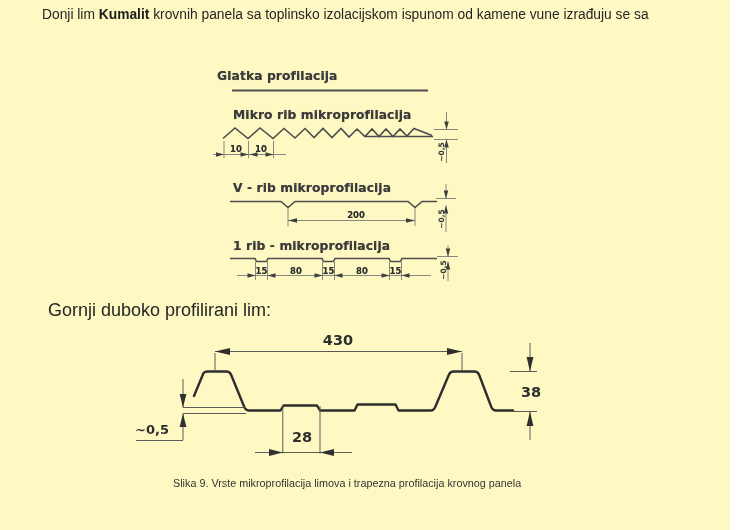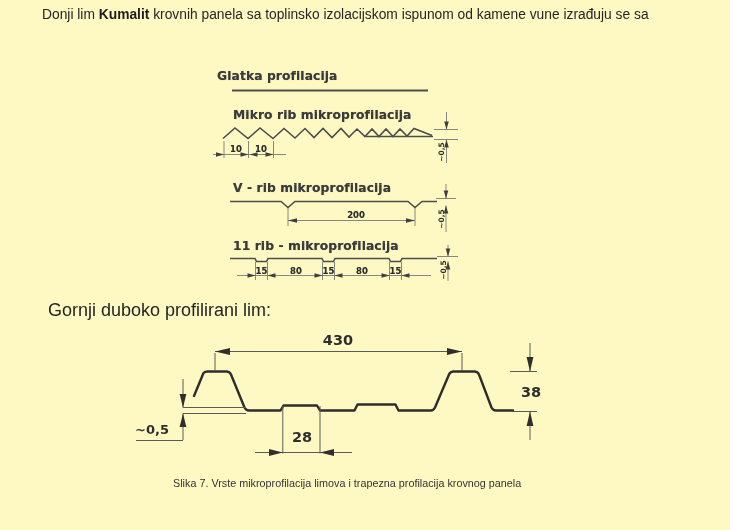--- a/index.html
+++ b/index.html
@@ -145,21 +145,21 @@
       <polygon points="183,407.5 179.6,394 186.4,394"></polygon>
       <polygon points="183,413.5 179.6,427 186.4,427"></polygon>
       <polygon points="282.8,452.5 269,449.1 269,455.9"></polygon>
       <polygon points="320,452.5 334,449.1 334,455.9"></polygon>
     </g>
   </svg>
 
   <div class="abs diag-title" style="left:217px;top:69px;">Glatka profilacija</div>
   <div class="abs diag-title" style="left:233px;top:108px;">Mikro rib mikroprofilacija</div>
   <div class="abs diag-title" style="left:233px;top:181px;">V - rib mikroprofilacija</div>
-  <div class="abs diag-title" style="left:233px;top:239px;">11 rib - mikroprofilacija</div>
+  <div class="abs diag-title" style="left:233px;top:239px;">1 rib - mikroprofilacija</div>
 
   <div class="abs dim-num dim-sm center" style="left:236px;top:149px;">10</div>
   <div class="abs dim-num dim-sm center" style="left:261px;top:149px;">10</div>
   <div class="abs dim-rot" style="left:441px;top:152px;">~0,5</div>
 
   <div class="abs dim-num dim-sm center" style="left:340px;top:215px;margin-left:16px;">200</div>
   <div class="abs dim-rot" style="left:440.5px;top:219px;">~0,5</div>
 
   <div class="abs dim-num dim-sm center" style="left:261.5px;top:270.5px;">15</div>
   <div class="abs dim-num dim-sm center" style="left:296px;top:270.5px;">80</div>
@@ -167,15 +167,15 @@
   <div class="abs dim-num dim-sm center" style="left:362px;top:270.5px;">80</div>
   <div class="abs dim-num dim-sm center" style="left:395.5px;top:270.5px;">15</div>
   <div class="abs dim-rot" style="left:442.5px;top:270px;">~0,5</div>
 
   <div class="abs section-label" style="left:48px;top:300px;">Gornji duboko profilirani lim:</div>
   <div class="abs dim-num dim-big center" style="left:338px;top:340px;">430</div>
   <div class="abs dim-num dim-big center" style="left:531px;top:392px;">38</div>
   <div class="abs dim-num dim-mid center" style="left:152px;top:429px;">~0,5</div>
   <div class="abs dim-num dim-big center" style="left:302px;top:437px;">28</div>
 
-  <div class="abs caption" style="left:173px;top:477px;">Slika 7. Vrste mikroprofilacija limova i trapezna profilacija krovnog panela</div>
+  <div class="abs caption" style="left:173px;top:477px;">Slika 9. Vrste mikroprofilacija limova i trapezna profilacija krovnog panela</div>
 
 </div>
 
 </body></html>

